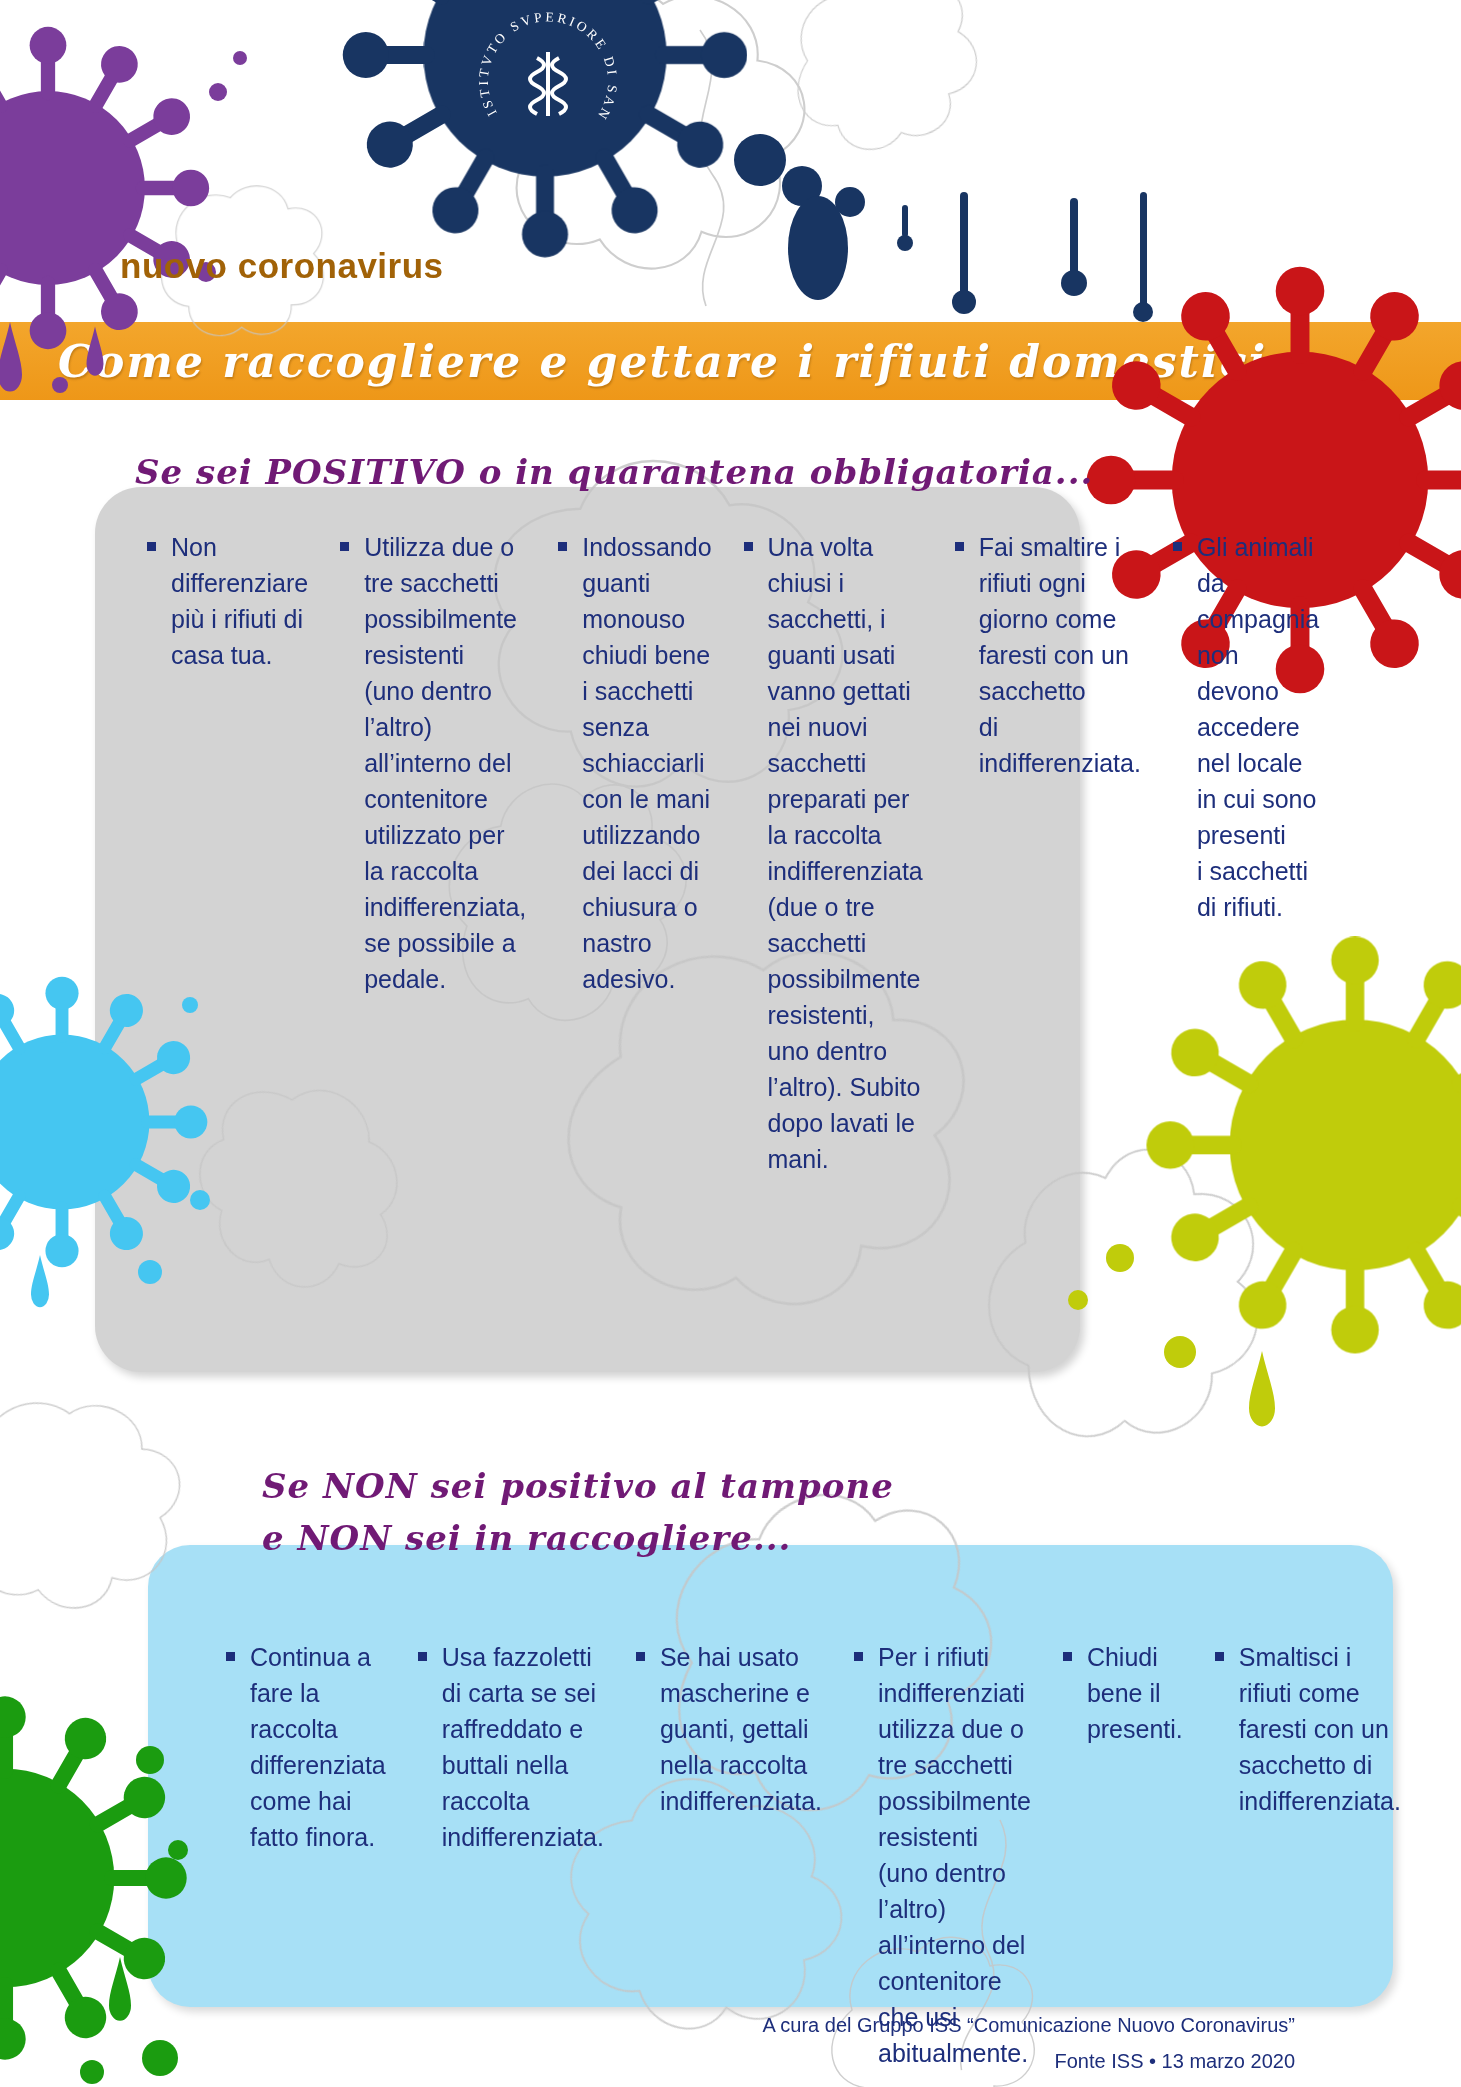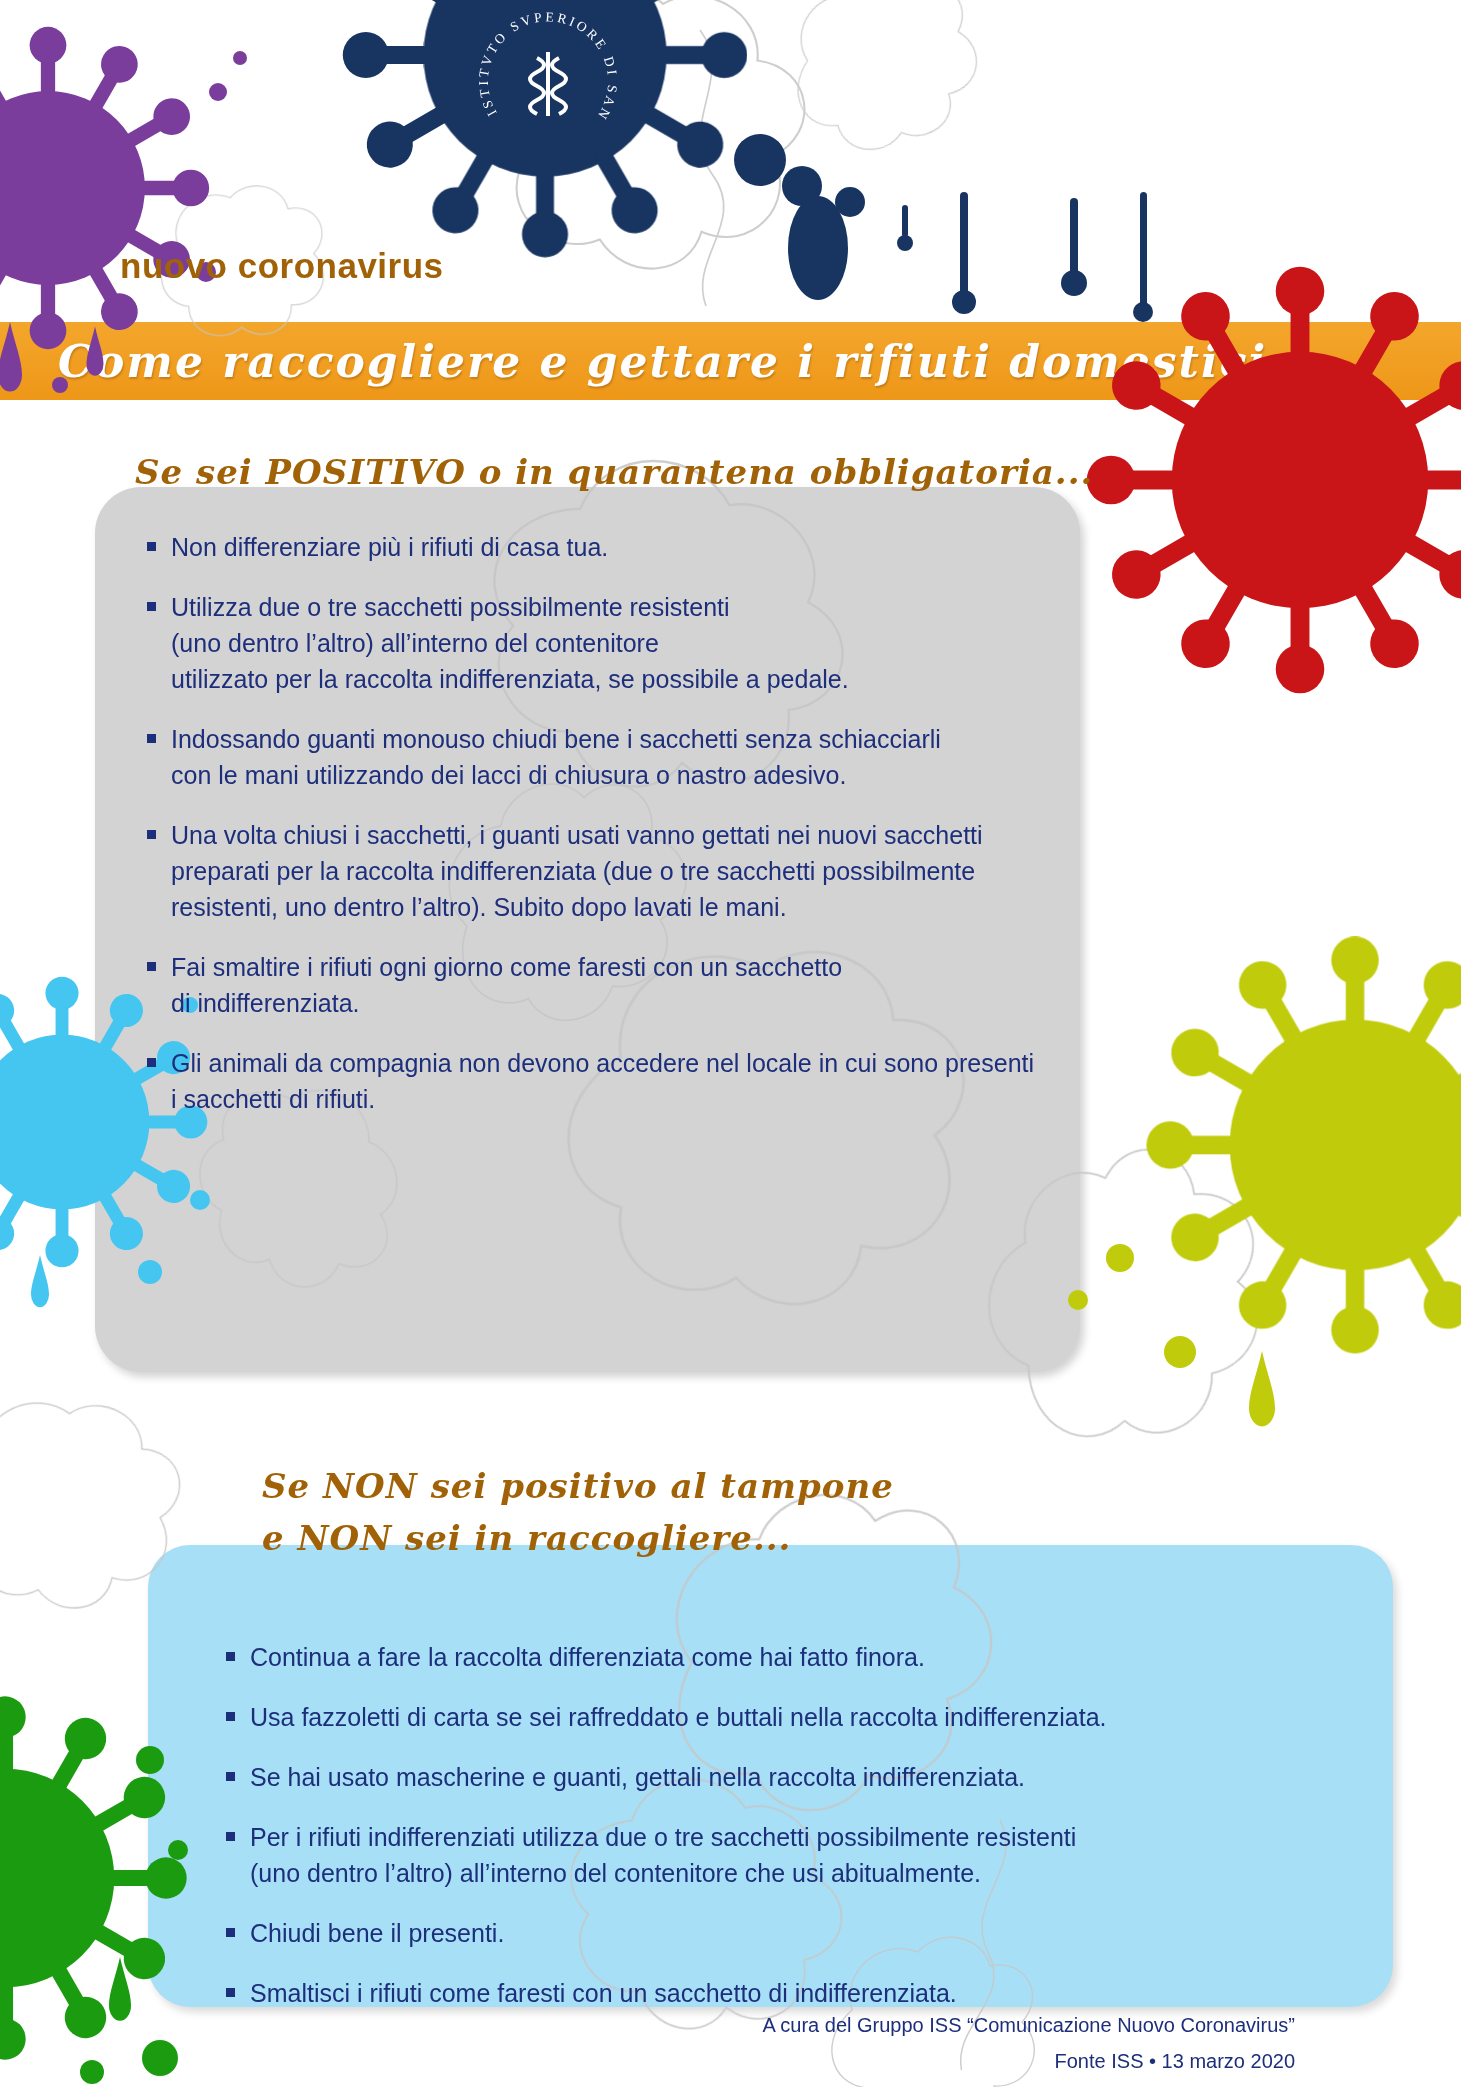--- a/index.html
+++ b/index.html
@@ -41,27 +41,27 @@
   svg.deco{position:absolute;left:0;top:0;z-index:1;pointer-events:none;}
   
   .subtitle{
     position:absolute;z-index:2;left:120px;top:246px;
     font-size:35px;font-weight:bold;color:#a16207;letter-spacing:.5px;
   }
   .script-head{
     position:absolute;z-index:2;
     font-family:"DejaVu Serif", serif;
     font-style:italic;font-weight:bold;
-    color:#a16207;
+    color:#701a75;
   }
   .head-positive{left:135px;top:424px;font-size:34px;letter-spacing:1px;white-space:nowrap;}
   .head-negative{left:262px;top:1432px;font-size:34px;letter-spacing:1px;line-height:52px;}
   ul.rules{
     position:absolute;z-index:2;margin:0;list-style:none;
-    display:flex;flex-direction:column;gap:24px;
+    display:flex;flex-direction:row;gap:32px;
     color:#1d2e7b;font-size:25px;line-height:36px;
   }
   ul.rules-positive{left:95px;top:487px;width:985px;padding:42px 20px 0 52px;box-sizing:border-box;}
   ul.rules-negative{left:148px;top:1545px;width:1245px;padding:46px 16px 0 78px;box-sizing:border-box;margin-top:48px;}
   ul.rules li{display:flex;align-items:flex-start;gap:15px;}
   ul.rules .bullet{
     flex:0 0 auto;width:9px;height:9px;margin-top:13px;background:#1d2e7b;
   }
   ul.rules .txt{white-space:pre-line;}
   .footer{

